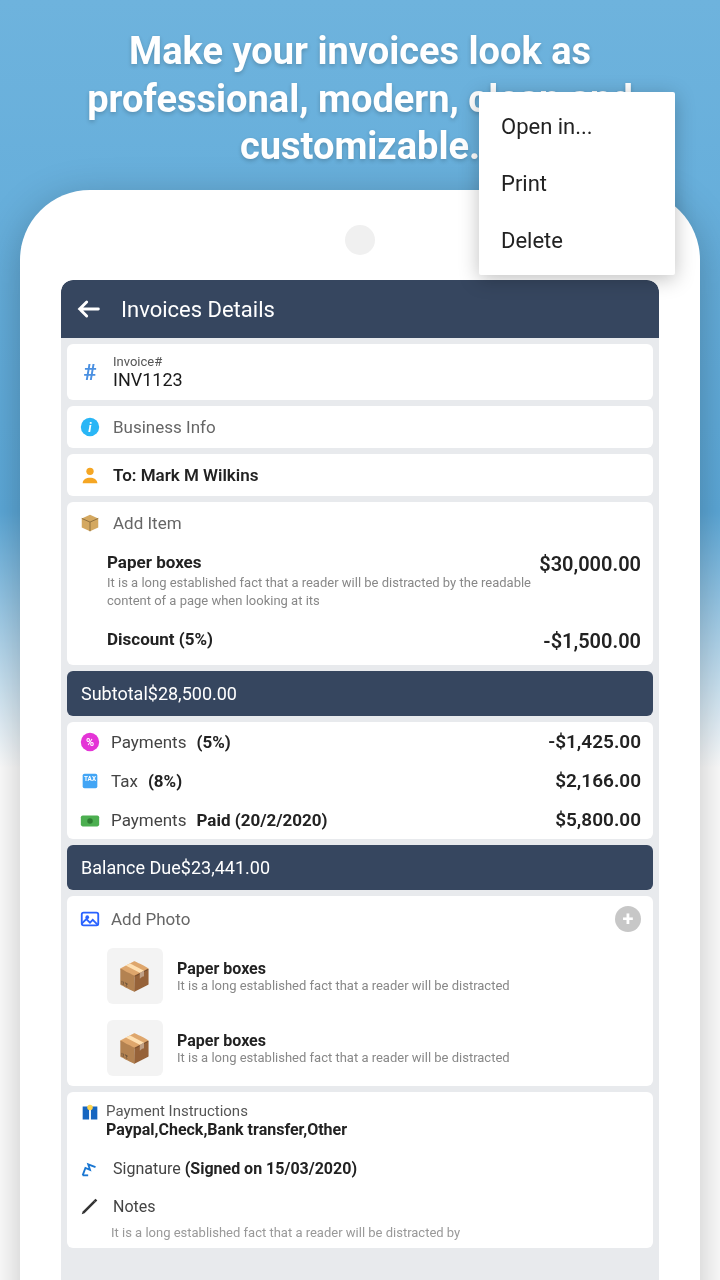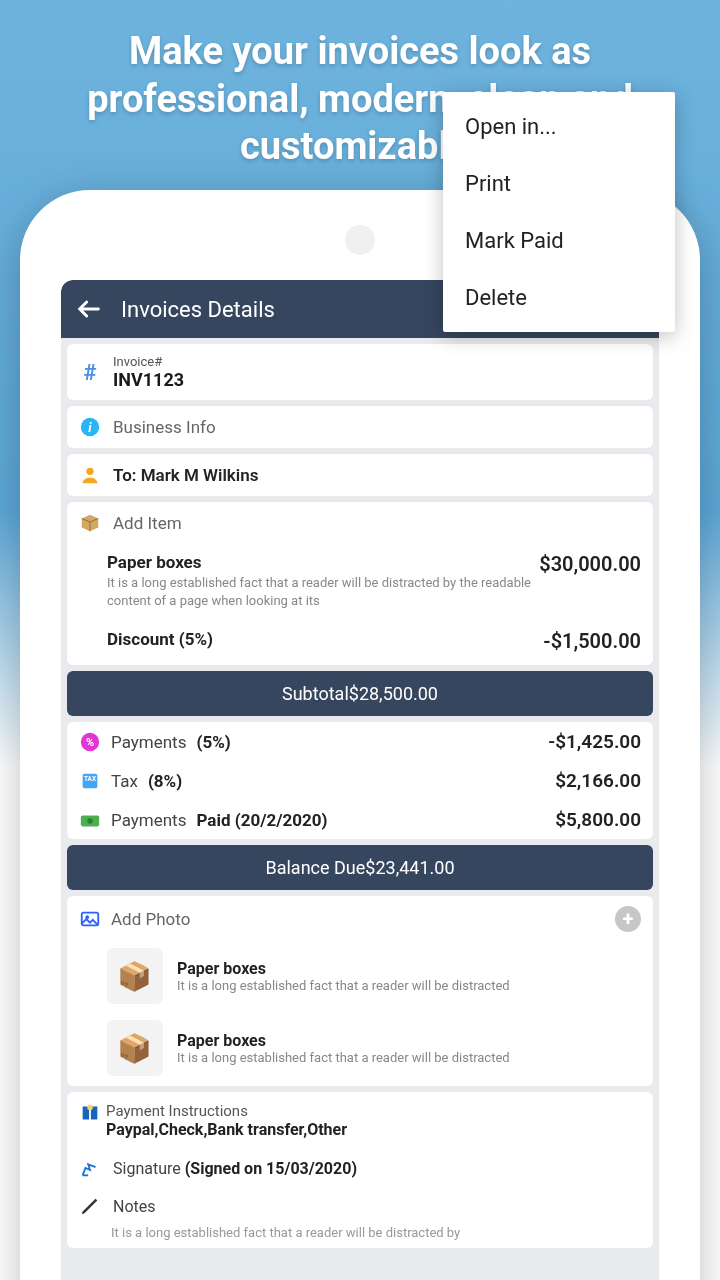--- a/index.html
+++ b/index.html
@@ -10,51 +10,51 @@
 .screen { position:absolute; top:90px; left:41px; right:41px; bottom:0; background:#e8eaed; border-radius:12px 12px 0 0; overflow:hidden; }
 .appbar { background:#36465f; color:#fff; height:58px; display:flex; align-items:center; padding:0 14px; border-radius:12px 12px 0 0; font-size:22px; }
 .appbar .back { width:28px; height:28px; margin-right:18px; }
 .appbar .back svg { width:100%; height:100%; }
 .content { padding:6px 6px 0; }
 .card { background:#fff; border-radius:6px; margin-bottom:6px; }
 .row { display:flex; align-items:center; padding:10px 12px; gap:12px; }
 .ic { width:22px; height:22px; flex:0 0 22px; display:flex; align-items:center; justify-content:center; }
 .hash { color:#4a90e2; font-weight:700; font-size:22px; }
 .lbl-sm { font-size:13px; color:#555; }
-.val-bold { font-size:18px; font-weight:700; color:#1a1a1a; }
+.val-bold { font-size:18px; font-weight:400; color:#1a1a1a; }
 .row-label { font-size:17px; color:#666; }
 .to-name { font-size:17px; font-weight:600; color:#222; }
 .item-block { padding:8px 12px 10px 40px; }
 .item-title { font-size:17px; font-weight:700; color:#222; }
 .item-desc { font-size:13px; color:#888; line-height:1.35; margin-top:2px; }
 .item-rowline { display:flex; justify-content:space-between; align-items:flex-start; }
 .amt { font-size:20px; font-weight:600; color:#222; white-space:nowrap; }
 .disc-row { display:flex; justify-content:space-between; padding:10px 12px 12px 40px; }
 .disc-lbl { font-size:17px; font-weight:700; color:#222; }
-.bar { background:#36465f; color:#fff; display:flex; justify-content:center; padding:12px 14px; font-size:18px; border-radius:6px; margin-bottom:6px; }
+.bar { background:#36465f; color:#fff; display:flex; justify-content:flex-start; padding:12px 14px; font-size:18px; border-radius:6px; margin-bottom:6px; }
 .totrow { display:flex; justify-content:space-between; align-items:center; padding:8px 12px; }
 .totlbl { display:flex; align-items:center; gap:10px; font-size:17px; }
 .totlbl .name { color:#444; }
 .totlbl .pct { font-weight:700; color:#222; }
 .totamt { font-size:19px; font-weight:600; color:#222; }
 .photo-hdr { display:flex; align-items:center; justify-content:space-between; padding:10px 12px; }
 .photo-hdr-l { display:flex; align-items:center; gap:10px; }
 .plus { width:26px; height:26px; border-radius:50%; background:#c7c7c7; color:#fff; font-weight:700; display:flex; align-items:center; justify-content:center; font-size:20px; }
 .photo-item { display:flex; align-items:center; gap:14px; padding:6px 12px 10px 40px; }
 .thumb { width:56px; height:56px; background:#f3f3f3; border-radius:6px; display:flex; align-items:center; justify-content:center; font-size:28px; }
 .photo-txt .t { font-size:16px; font-weight:700; color:#222; }
 .photo-txt .d { font-size:13px; color:#888; }
 .pay-row { padding:10px 12px; display:flex; align-items:flex-start; gap:5px; }
 .pay-col .l { font-size:15px; color:#555; }
 .pay-col .v { font-size:16px; font-weight:700; color:#222; }
 .sig-row,.notes-row { display:flex; align-items:center; gap:12px; padding:8px 12px; }
 .sig-txt { font-size:16px; color:#444; }
 .sig-txt .b { font-weight:700; color:#222; }
 .notes-block { padding:0 12px 8px 44px; font-size:13px; color:#999; }
-.menu { position:absolute; top:92px; right:45px; width:232px; background:#fff; box-shadow:0 4px 20px rgba(0,0,0,.25); border-radius:2px; z-index:50; padding:6px 0; }
+.menu { position:absolute; top:92px; right:45px; width:196px; background:#fff; box-shadow:0 4px 20px rgba(0,0,0,.25); border-radius:2px; z-index:50; padding:6px 0; }
 .menu-item { padding:16px 22px; font-size:22px; color:#222; }
 svg { display:block; }
 </style>
 </head>
 <body>
 
 <div class="promo">Make your invoices look as professional, modern, clean and customizable.</div>
 
 <div class="phone">
   <div class="speaker"></div>
@@ -247,15 +247,14 @@
       </div>
 
     </div>
 
   </div>
 </div>
 
 <div class="menu">
   <div class="menu-item">Open in...</div>
   <div class="menu-item">Print</div>
-  <div class="menu-item">Mark Paid</div>
   <div class="menu-item">Delete</div>
 </div>
 
 </body></html>

